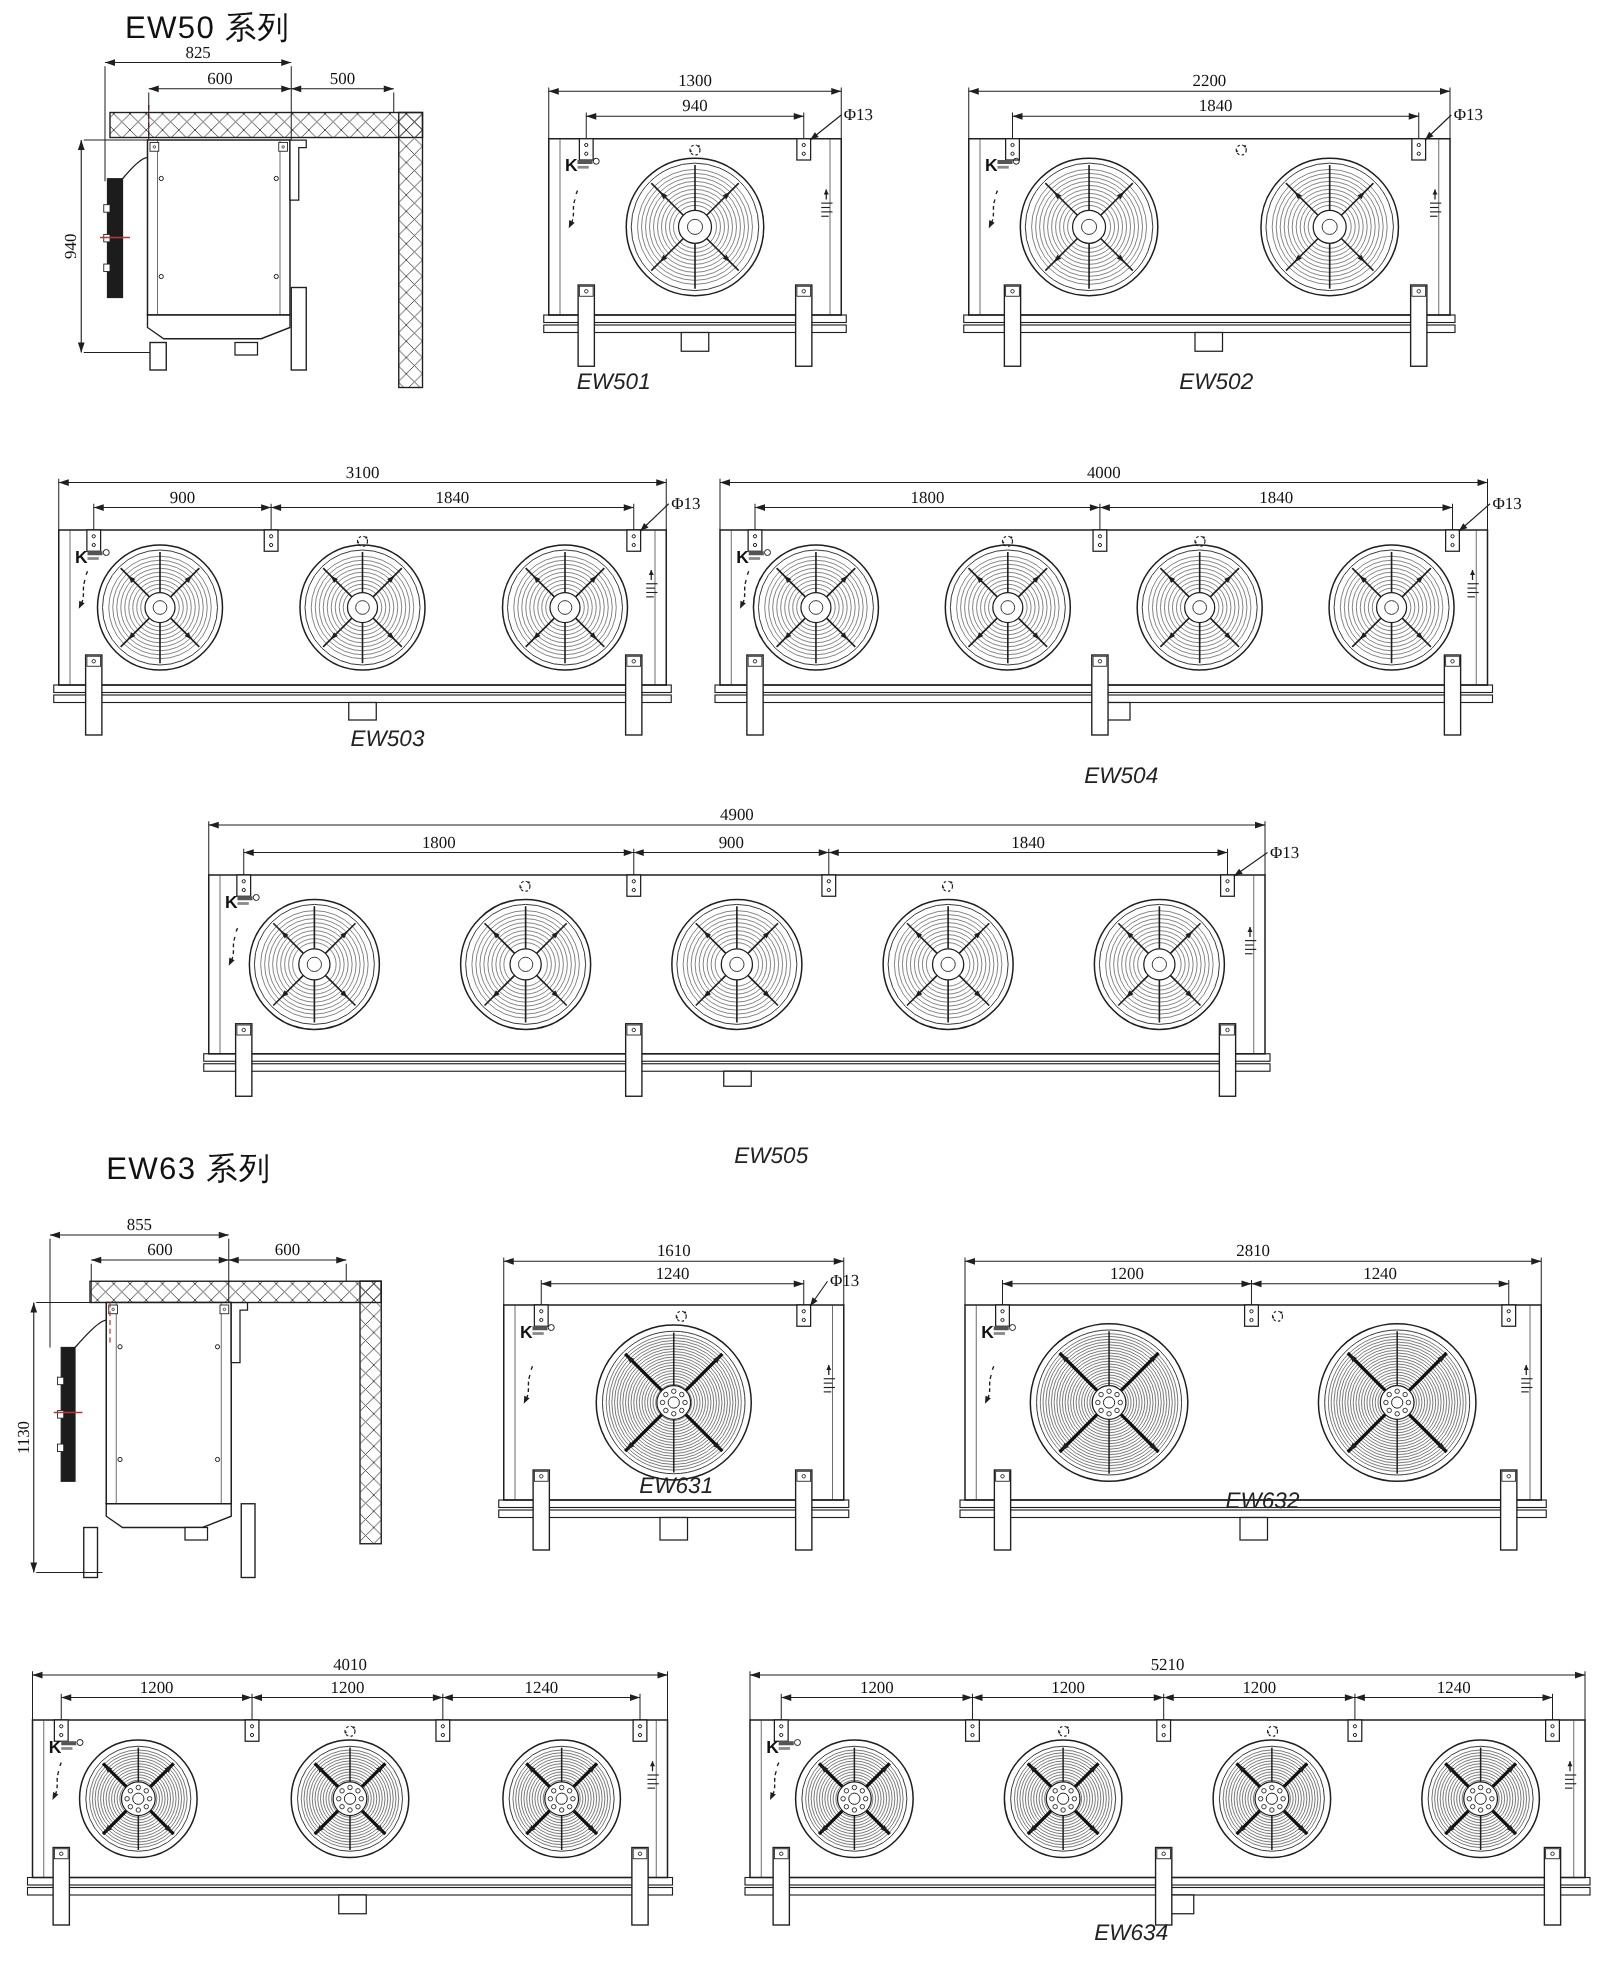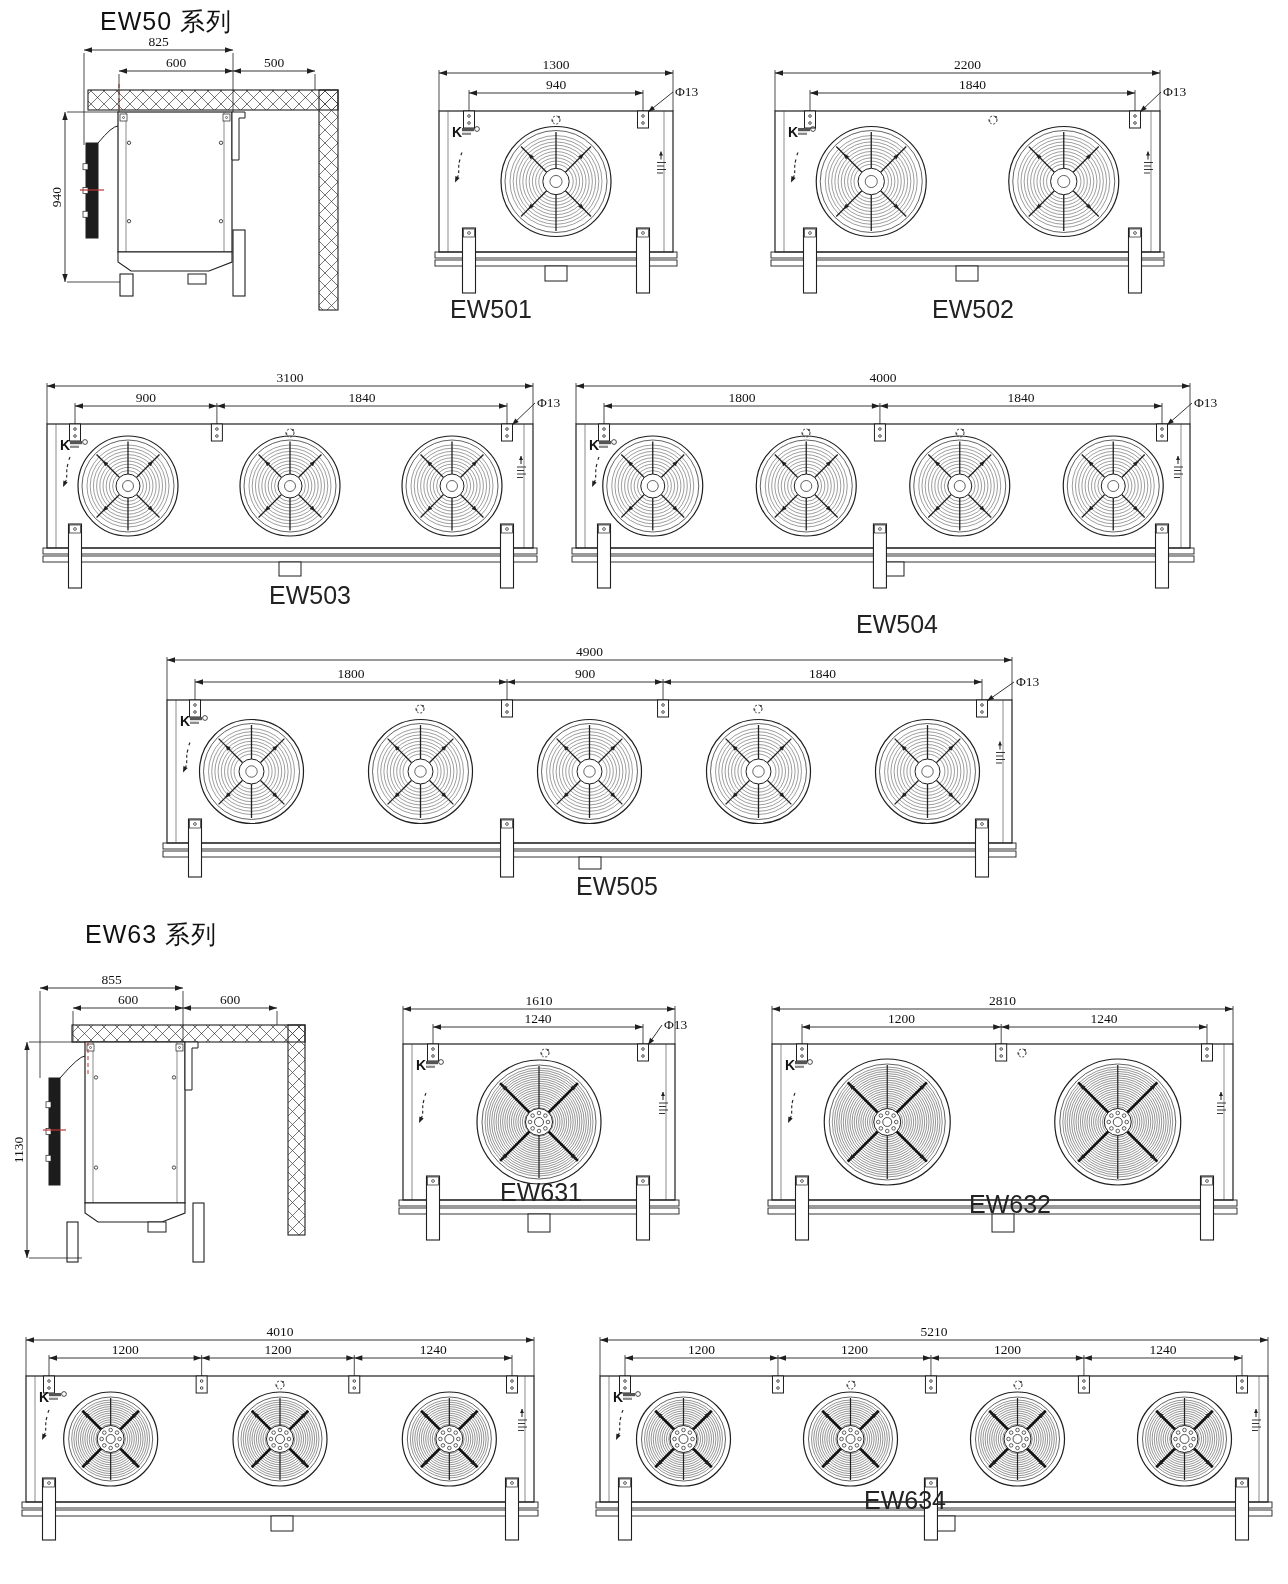--- a/index.html
+++ b/index.html
@@ -1,19 +1,19 @@
 <!DOCTYPE html>
 <html><head>
 <meta charset="utf-8">
 <style>
   html,body{margin:0;padding:0;background:#fff;}
   #stage{position:relative;width:1288px;height:1584px;background:#fff;overflow:hidden;
          font-family:"Liberation Sans",sans-serif;color:#1a1a1a;}
   .stitle{position:absolute;font-size:25px;font-weight:400;letter-spacing:1px;color:#111;white-space:nowrap;}
-  .ulabel{position:absolute;font-size:25px;font-weight:500;color:#222;transform:translateX(-50%);white-space:nowrap;}
+  .ulabel{position:absolute;font-size:18px;font-weight:500;color:#222;transform:translateX(-50%);white-space:nowrap;font-style:italic;}
   svg.dwg{position:absolute;overflow:visible;}
 </style>
 </head>
 <body>
 
 <div id="stage">
   <div class="stitle" style="left:100px;top:5px">EW50 系列</div>
   <div class="stitle" style="left:85px;top:918px">EW63 系列</div>
 
   <svg id="sv50" class="dwg" viewBox="38 28 315 285" width="315" height="285" style="left: 38px; top: 28px;">
@@ -1619,18 +1619,18 @@
         <line x1="1252" y1="1423.5" x2="1259" y2="1423.5" stroke="#1f1f1f" stroke-width="0.9"></line>
         <line x1="1252" y1="1427" x2="1261" y2="1427" stroke="#1f1f1f" stroke-width="0.9"></line>
         <line x1="1252" y1="1430.5" x2="1258" y2="1430.5" stroke="#1f1f1f" stroke-width="0.9"></line>
       </g>
     </svg>
 
   <div class="ulabel" style="left:491px;top:295px">EW501</div>
   <div class="ulabel" style="left:973px;top:295px">EW502</div>
   <div class="ulabel" style="left:310px;top:581px">EW503</div>
   <div class="ulabel" style="left:897px;top:610px">EW504</div>
-  <div class="ulabel" style="left:617px;top:872px">EW505</div>
+  <div class="ulabel" style="left:617px;top:914px">EW505</div>
   <div class="ulabel" style="left:541px;top:1178px">EW631</div>
   <div class="ulabel" style="left:1010px;top:1190px">EW632</div>
   <div class="ulabel" style="left:263px;top:1621px">EW633</div>
-  <div class="ulabel" style="left:905px;top:1486px">EW634</div>
+  <div class="ulabel" style="left:905px;top:1536px">EW634</div>
 </div>
 
 </body></html>

